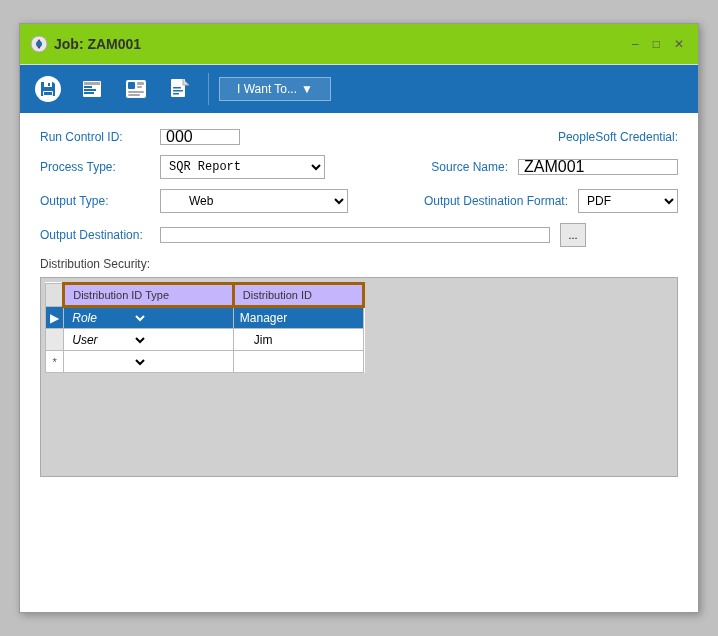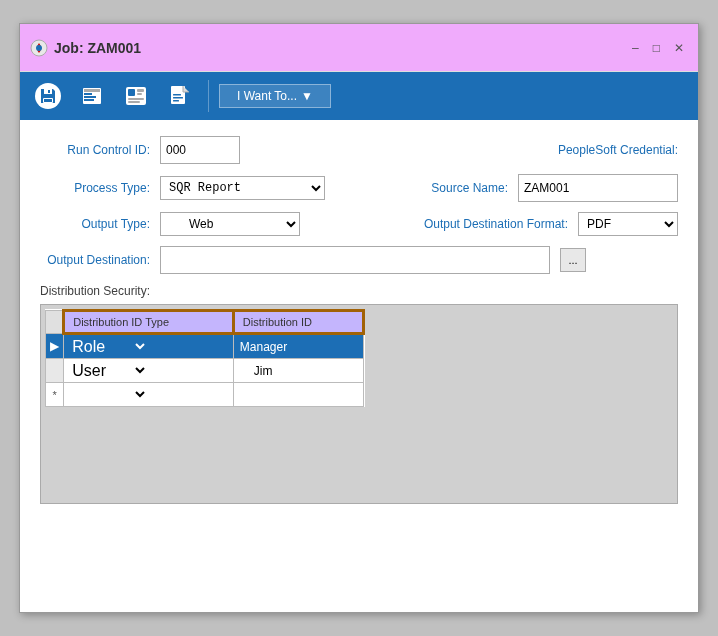--- a/index.html
+++ b/index.html
@@ -14,27 +14,27 @@
       height: 636px;
     }
     .window {
       background: #fff;
       border: 1px solid #999;
       box-shadow: 2px 2px 8px rgba(0,0,0,0.3);
       width: 680px;
       min-height: 590px;
     }
     .title-bar {
-      background: #f0abfc;
+      background: #84cc16;
       border-bottom: 1px solid #ddd;
       display: flex;
       align-items: center;
       justify-content: space-between;
       padding: 6px 10px;
-      height: 48px;
+      height: 41px;
     }
     .title-left {
       display: flex;
       align-items: center;
       gap: 6px;
     }
     .title-icon {
       width: 18px;
       height: 18px;
     }
@@ -131,34 +131,33 @@
       display: flex;
       align-items: center;
       margin-bottom: 10px;
       gap: 10px;
     }
     .form-label {
       color: #1c6eb5;
       font-size: 12px;
       white-space: nowrap;
       min-width: 110px;
-      text-align: right;
     }
     .form-label-right {
       color: #1c6eb5;
       font-size: 12px;
       white-space: nowrap;
       min-width: 130px;
       text-align: right;
     }
     .form-input {
       border: 1px solid #aaa;
       padding: 3px 5px;
-      font-size: 12px;
-      height: 28px;
+      font-size: 16px;
+      height: 16px;
       outline: none;
     }
     .form-select {
       border: 1px solid #aaa;
       padding: 2px 4px;
       font-size: 12px;
       height: 24px;
       background: #fff;
       cursor: pointer;
       outline: none;
@@ -170,21 +169,21 @@
       width: 160px;
     }
     .process-type-select {
       width: 165px;
       font-family: Liberation Mono, monospace;
     }
     .process-name-input {
       width: 160px;
     }
     .output-type-select {
-      width: 140px;
+      width: 188px;
       padding-left: 24px;
     }
     .output-dest-format-select {
       width: 100px;
     }
     .output-dest-input {
       width: 390px;
     }
     .browse-btn {
       border: 1px solid #aaa;
@@ -240,24 +239,25 @@
       background: #1c6eb5;
       color: white;
     }
     .dist-row-selected .dist-row-arrow {
       background: #1c6eb5;
       color: white;
     }
     .dist-cell-select {
       border: none;
       background: transparent;
-      font-size: 16px;
+      font-size: 12px;
       width: 80px;
       outline: none;
       color: inherit;
+      font-style: italic;
     }
     .dist-row-selected .dist-cell-select {
       color: white;
       background: #1c6eb5;
     }
     .spacer { flex: 1; }
   </style>
 </head>
 <body>
 

